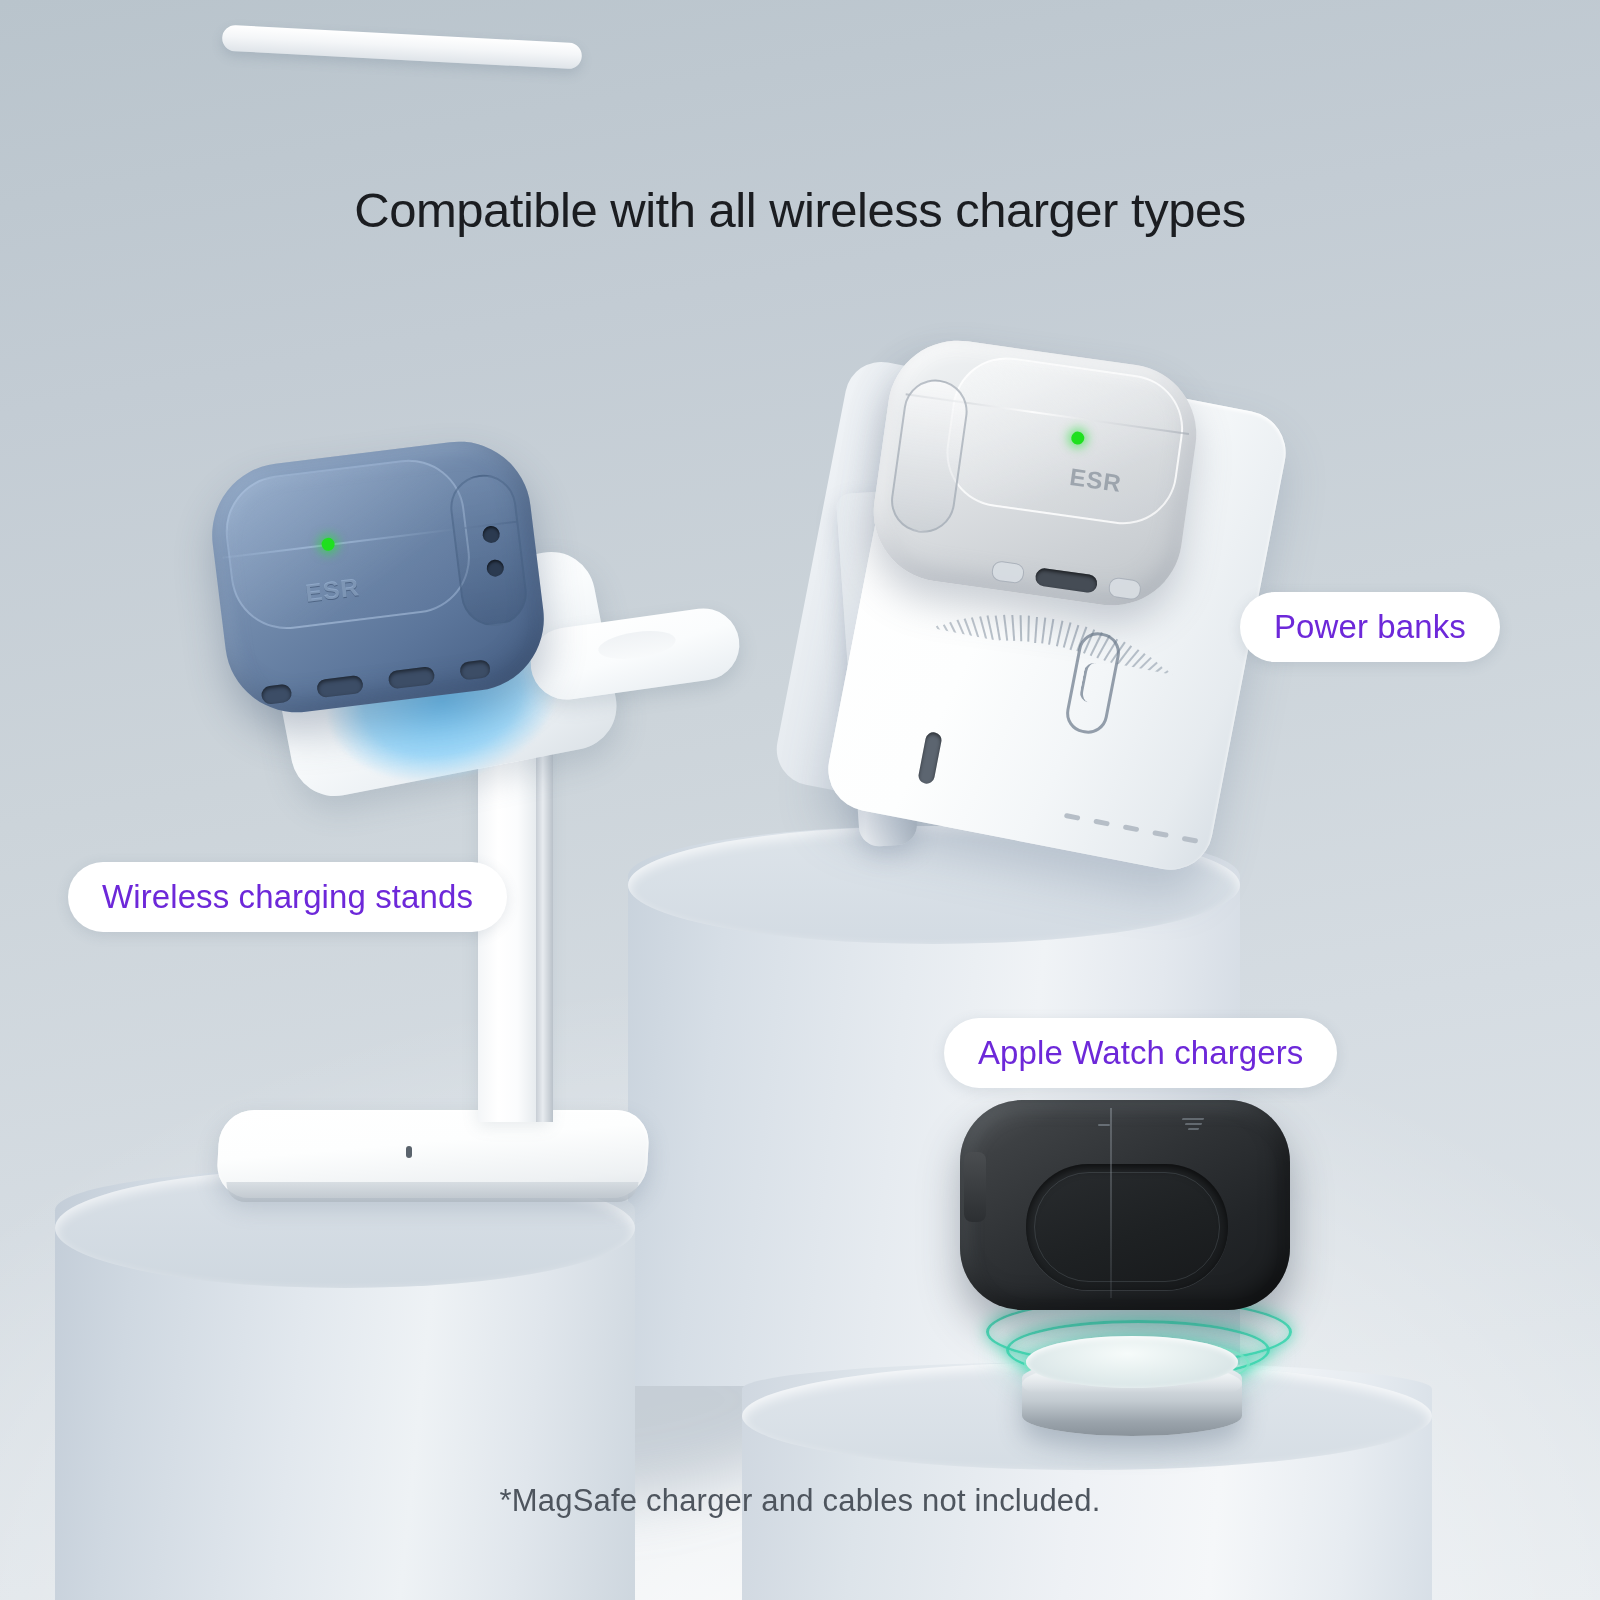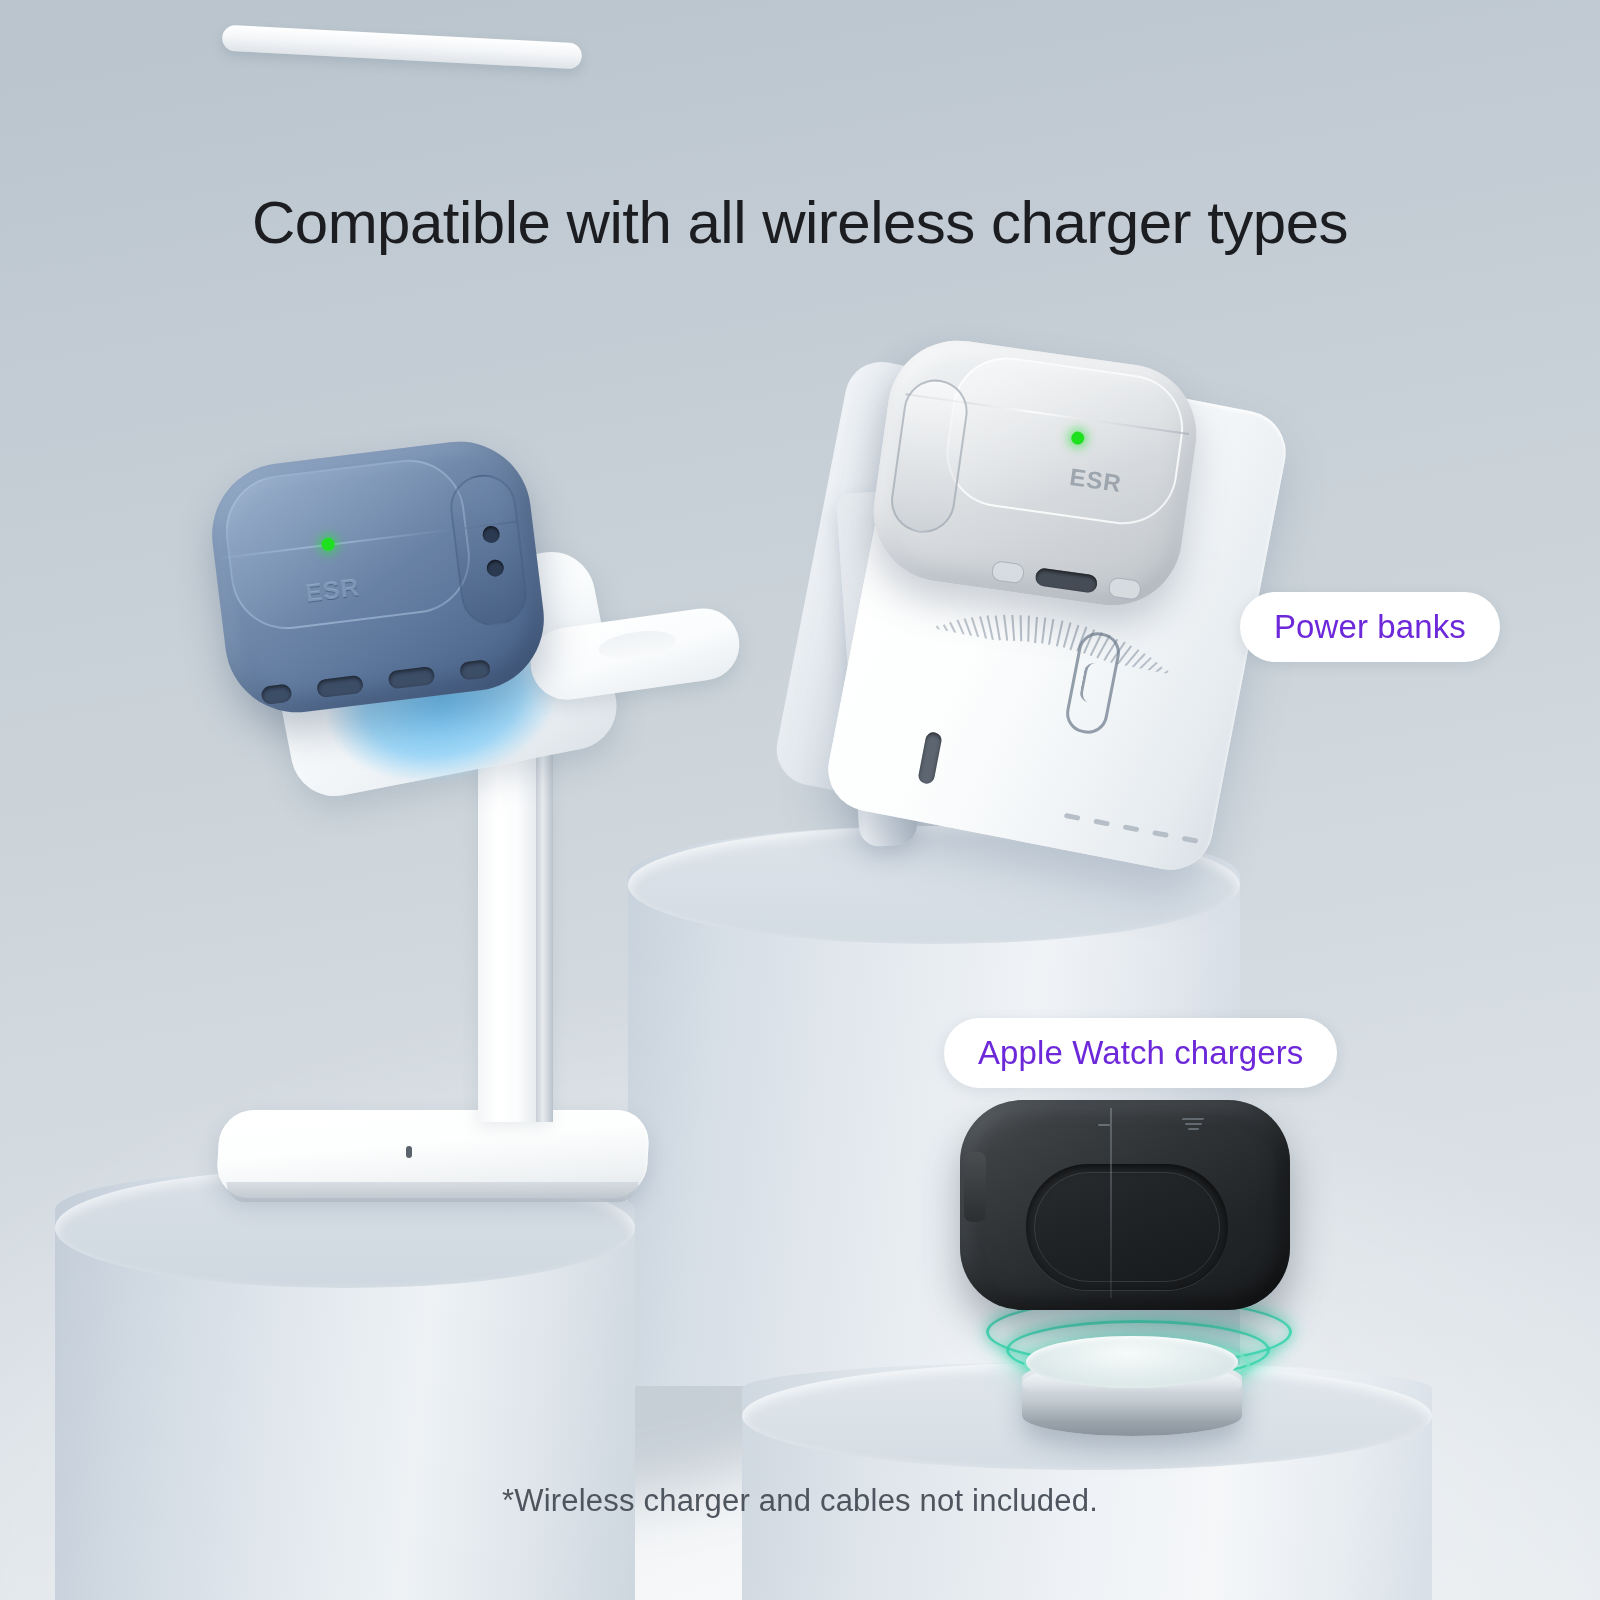--- a/index.html
+++ b/index.html
@@ -28,25 +28,24 @@
     font-weight: 700;
     letter-spacing: -1.5px;
     color: #0b0c0e;
     line-height: 1.08;
   }
   .subhead {
     position: absolute;
     left: 0; right: 0;
     top: 182px;
     text-align: center;
-    font-size: 60px;
+    font-size: 49px;
     font-weight: 400;
     letter-spacing: -0.5px;
     color: #1b1d21;
-    margin-top: 6px;
   }
   .footnote {
     position: absolute;
     left: 0; right: 0;
     top: 1483px;
     text-align: center;
     font-size: 31px;
     font-weight: 400;
     color: #4e555e;
     letter-spacing: 0.2px;
@@ -586,18 +585,19 @@
   <div class="ring" id="ring1"></div>
   <div class="ring" id="ring2"></div>
   <div class="ring" id="ring3"></div>
 
   <div id="cable"></div>
   <div id="puck">
     <div id="puck-side"></div>
     <div id="puck-top"></div>
   </div>
 
+  <div class="pill" id="pill-stands">Wireless charging stands</div>
   <div class="pill" id="pill-power">Power banks</div>
   <div class="pill" id="pill-watch">Apple Watch chargers</div>
 
-  <div class="footnote">*Wireless charger and cables not included.</div>
+  <div class="footnote">*MagSafe charger and cables not included.</div>
 
 </div>
 
 </body></html>

